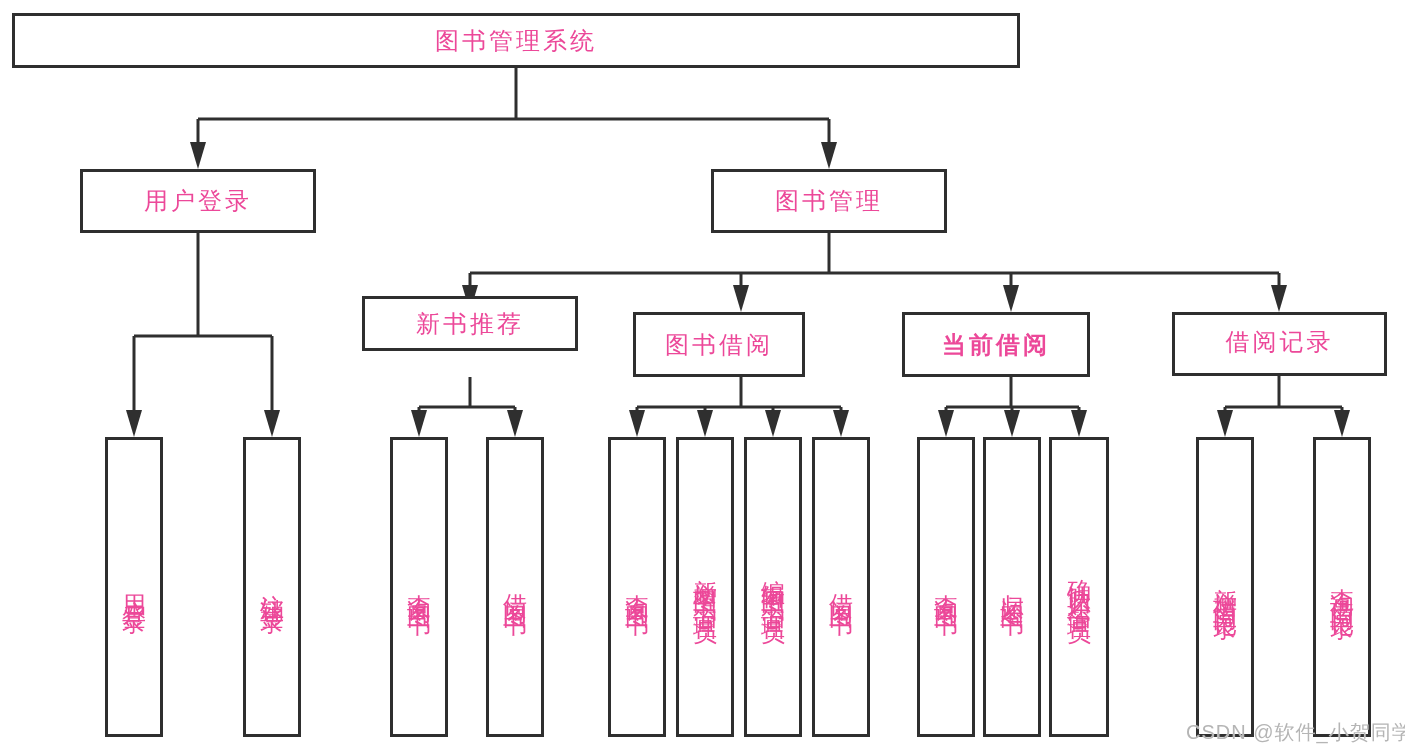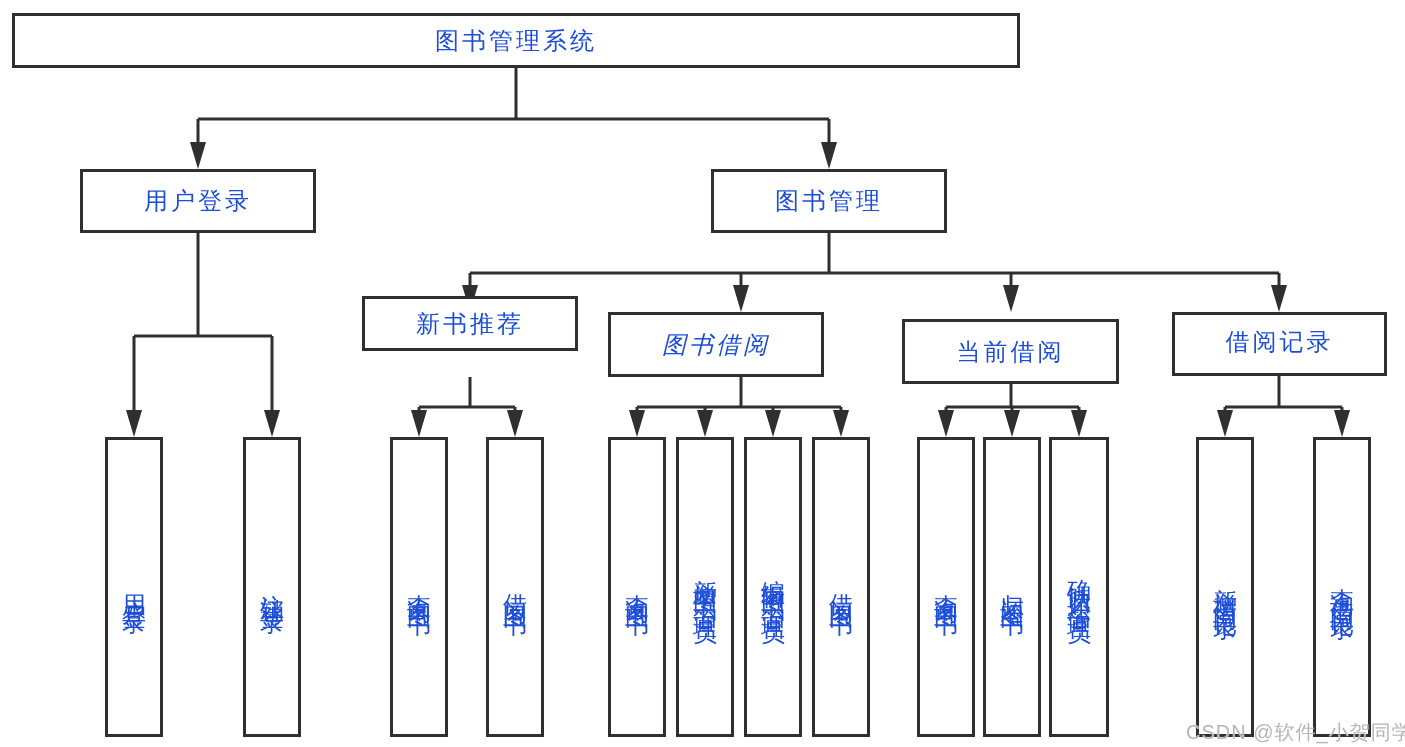--- a/index.html
+++ b/index.html
@@ -20,21 +20,21 @@
     left: 0; top: 0;
     width: 1405px;
     height: 747px;
     pointer-events: none;
   }
   .node {
     position: absolute;
     box-sizing: border-box;
     border: 3px solid #2f2f2f;
     background: #ffffff;
-    color: #1d4ed8;
+    color: #ec4899;
     display: flex;
     align-items: center;
     justify-content: center;
     text-align: center;
   }
   .h-node {
     font-size: 24px;
     letter-spacing: 3px;
     line-height: 1;
   }
@@ -48,22 +48,22 @@
     width: 58px;
     height: 300px;
   }
   
   .pos-root        { left: 12px;   top: 13px;  width: 1008px; height: 55px; }
   
   .pos-user-login  { left: 80px;   top: 169px; width: 236px;  height: 64px; }
   .pos-book-mgmt   { left: 711px;  top: 169px; width: 236px;  height: 64px; text-align: center; }
   
   .pos-nbr         { left: 362px;  top: 296px; width: 216px;  height: 55px; }
-  .pos-bb          { left: 608px;  top: 312px; width: 216px;  height: 65px; font-style: italic; }
-  .pos-cb          { left: 902px;  top: 319px; width: 217px;  height: 65px; }
+  .pos-bb          { left: 633px;  top: 312px; width: 172px;  height: 65px; }
+  .pos-cb          { left: 902px;  top: 312px; width: 188px;  height: 65px; font-weight: bold; }
   .pos-br          { left: 1172px; top: 312px; width: 215px;  height: 64px; font-family: Liberation Mono, monospace; }
   
   .pos-l-login     { left: 105px; }
   .pos-l-logout    { left: 243px; }
   .pos-l-nbr-query { left: 390px; }
   .pos-l-nbr-borrow{ left: 486px; }
   .pos-l-bb-query  { left: 608px; }
   .pos-l-bb-add    { left: 676px; }
   .pos-l-bb-edit   { left: 744px; }
   .pos-l-bb-borrow { left: 812px; }

